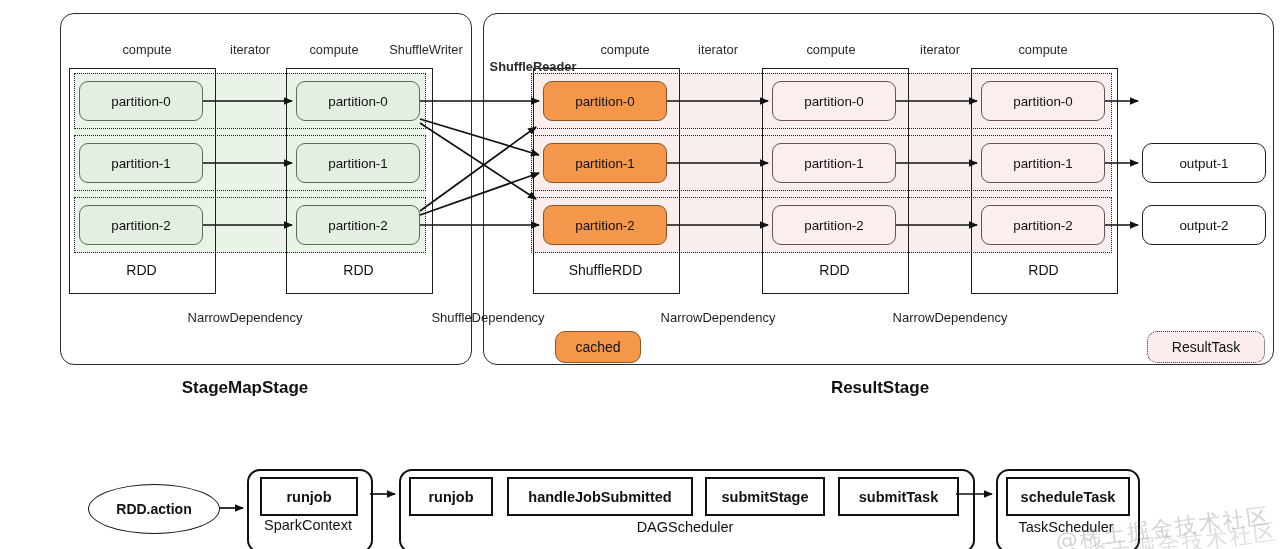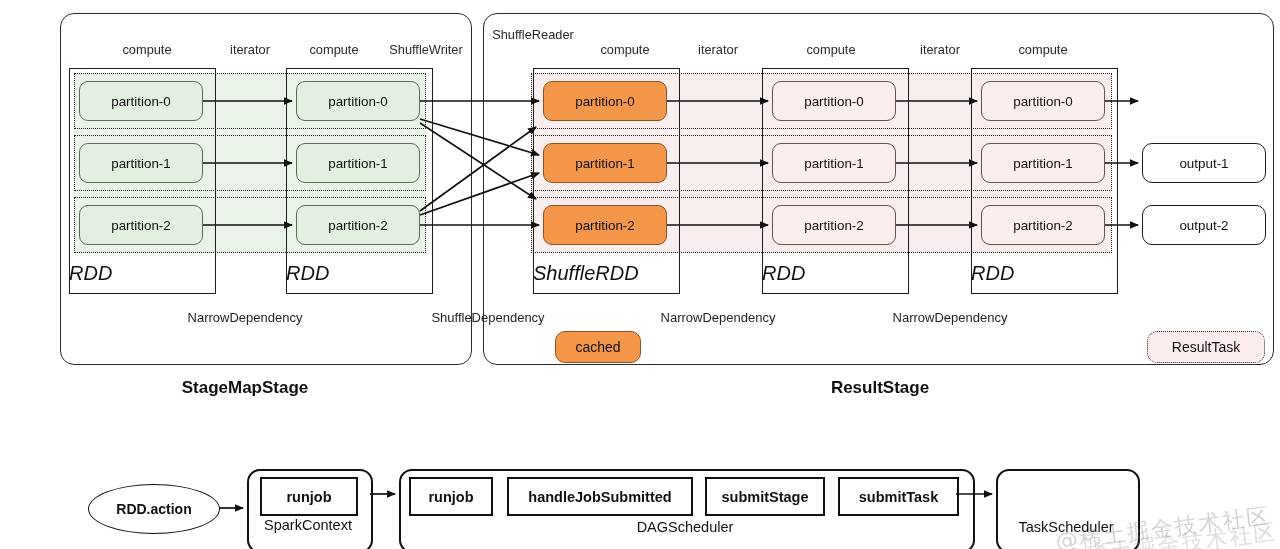--- a/index.html
+++ b/index.html
@@ -18,23 +18,22 @@
   .stage-caption{
     position:absolute;font-weight:bold;font-size:17px;color:#111;
     text-align:center;white-space:nowrap;
   }
 
   
   .rdd-box{
     position:absolute;border:1.6px solid #1d1d1d;background:transparent;
   }
   .rdd-label{
-    position:absolute;font-size:20px;color:#111;
+    position:absolute;font-size:14px;color:#111;text-align:center;
     white-space:nowrap;
-    font-style:italic;
   }
 
   
   .col-label{
     position:absolute;font-size:12.8px;color:#2a2a2a;white-space:nowrap;
     text-align:center;
   }
 
   
   .pill{
@@ -122,21 +121,21 @@
   <div class="rdd-box" style="left:69px;top:61px;width:145px;height:224px;"></div>
   <div class="rdd-box" style="left:286px;top:61px;width:145px;height:224px;"></div>
   <div class="rdd-box" style="left:533px;top:61px;width:145px;height:224px;"></div>
   <div class="rdd-box" style="left:762px;top:61px;width:145px;height:224px;"></div>
   <div class="rdd-box" style="left:971px;top:61px;width:145px;height:224px;"></div>
 
   <div class="col-label" style="left:101px;top:35px;width:92px;">compute</div>
   <div class="col-label" style="left:204px;top:35px;width:92px;">iterator</div>
   <div class="col-label" style="left:288px;top:35px;width:92px;">compute</div>
   <div class="col-label" style="left:378px;top:35px;width:96px;">ShuffleWriter</div>
-  <div class="col-label" style="left:483px;top:20px;width:100px;">ShuffleReader</div>
+  <div class="col-label" style="left:483px;top:52px;width:100px;font-weight:bold;">ShuffleReader</div>
   <div class="col-label" style="left:579px;top:35px;width:92px;">compute</div>
   <div class="col-label" style="left:672px;top:35px;width:92px;">iterator</div>
   <div class="col-label" style="left:785px;top:35px;width:92px;">compute</div>
   <div class="col-label" style="left:894px;top:35px;width:92px;">iterator</div>
   <div class="col-label" style="left:997px;top:35px;width:92px;">compute</div>
 
   <div class="pill pill-green" style="left:79px;top:74px;width:124px;height:40px;">partition-0</div>
   <div class="pill pill-green" style="left:79px;top:136px;width:124px;height:40px;">partition-1</div>
   <div class="pill pill-green" style="left:79px;top:198px;width:124px;height:40px;">partition-2</div>
   <div class="rdd-label" style="left:69px;top:255px;width:145px;">RDD</div>
@@ -182,20 +181,21 @@
   <div class="flow-caption" style="left:247px;top:510px;width:122px;">SparkContext</div>
 
   <div class="rounded-container" style="left:399px;top:462px;width:572px;height:80px;"></div>
   <div class="flow-chip" style="left:409px;top:470px;width:80px;height:35px;">runjob</div>
   <div class="flow-chip" style="left:705px;top:470px;width:116px;height:35px;">submitStage</div>
   <div class="flow-chip" style="left:507px;top:470px;width:182px;height:35px;">handleJobSubmitted</div>
   <div class="flow-chip" style="left:838px;top:470px;width:117px;height:35px;">submitTask</div>
   <div class="flow-caption" style="left:399px;top:512px;width:572px;">DAGScheduler</div>
 
   <div class="rounded-container" style="left:996px;top:462px;width:140px;height:80px;"></div>
+  <div class="flow-chip" style="left:1006px;top:470px;width:120px;height:35px;">scheduleTask</div>
   <div class="flow-caption" style="left:996px;top:512px;width:140px;">TaskScheduler</div>
 
   <div class="watermark" style="left:1055px;top:507px;transform:rotate(-7deg);">@稀土掘金技术社区</div>
   <div class="watermark" style="left:1062px;top:523px;transform:rotate(-7deg);opacity:.75;">@稀土掘金技术社区</div>
 
   <svg class="wires" viewBox="0 0 1280 549" xmlns="http://www.w3.org/2000/svg">
     <defs>
       <marker id="ah" markerWidth="9" markerHeight="9" refX="8" refY="4.2" orient="auto" markerUnits="userSpaceOnUse">
         <path d="M0,0.4 L9,4.2 L0,8 z" fill="#111"></path>
       </marker>

